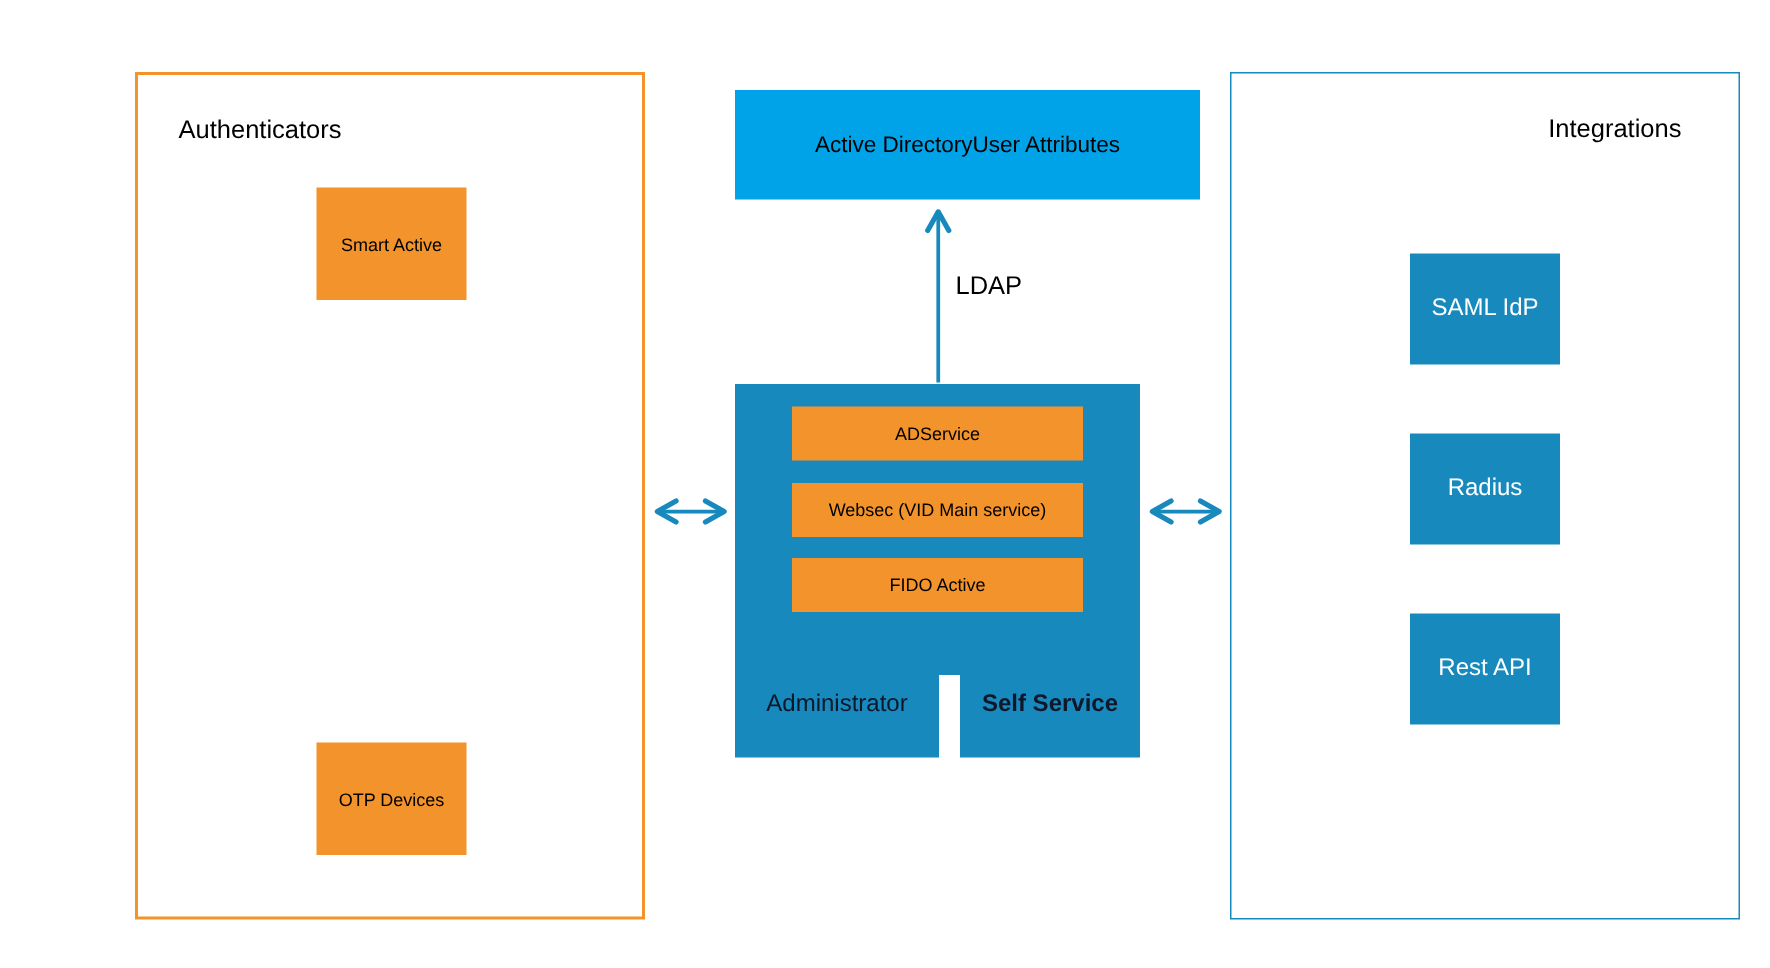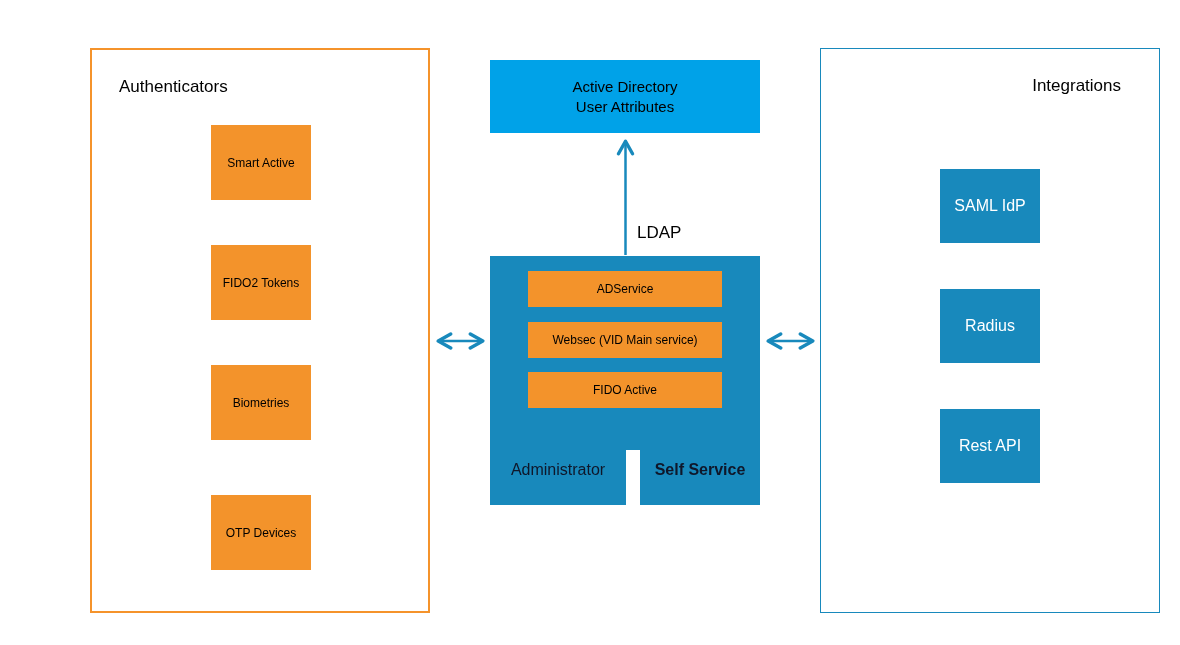--- a/index.html
+++ b/index.html
@@ -72,38 +72,37 @@
     align-items: center;
     justify-content: center;
     text-align: center;
     font-size: 16px;
     color: #ffffff;
   }
   
   .ad-box {
     position: absolute;
     left: 490px; top: 60px;
-    width: 270px; height: 73px;
+    width: 310px; height: 73px;
     background: #00A2E8;
     display: flex;
-    flex-direction: column;
+    flex-direction: row;
     align-items: center;
     justify-content: center;
     text-align: center;
     font-size: 15px;
     line-height: 20px;
     color: #000000;
   }
   .ldap-label {
     position: absolute;
     left: 637px; top: 181px;
     font-size: 17px;
     color: #000000;
     white-space: nowrap;
-    margin-top: 42px;
   }
   .services-box {
     position: absolute;
     left: 490px; top: 256px;
     width: 270px; height: 194px;
     background: #1889BC;
   }
   .service-item {
     position: absolute;
     left: 38px;
@@ -147,22 +146,20 @@
     <line x1="625.5" y1="255" x2="625.5" y2="142" stroke="#1889BC" stroke-width="2.5" marker-end="url(#arrowhead)"></line>
 
     <line x1="439" y1="341" x2="482" y2="341" stroke="#1889BC" stroke-width="2.5" marker-start="url(#arrowhead)" marker-end="url(#arrowhead)"></line>
 
     <line x1="769" y1="341" x2="812" y2="341" stroke="#1889BC" stroke-width="2.5" marker-start="url(#arrowhead)" marker-end="url(#arrowhead)"></line>
   </svg>
 
   <div class="panel panel-left">
     <div class="panel-title title-left">Authenticators</div>
     <div class="obox" style="top:75px">Smart Active</div>
-    <div class="obox" style="top:195px">FIDO2 Tokens</div>
-    <div class="obox" style="top:315px">Biometries</div>
     <div class="obox" style="top:445px">OTP Devices</div>
   </div>
 
   <div class="ad-box">
     <span>Active Directory</span>
     <span>User Attributes</span>
   </div>
 
   <div class="ldap-label">LDAP</div>
 

